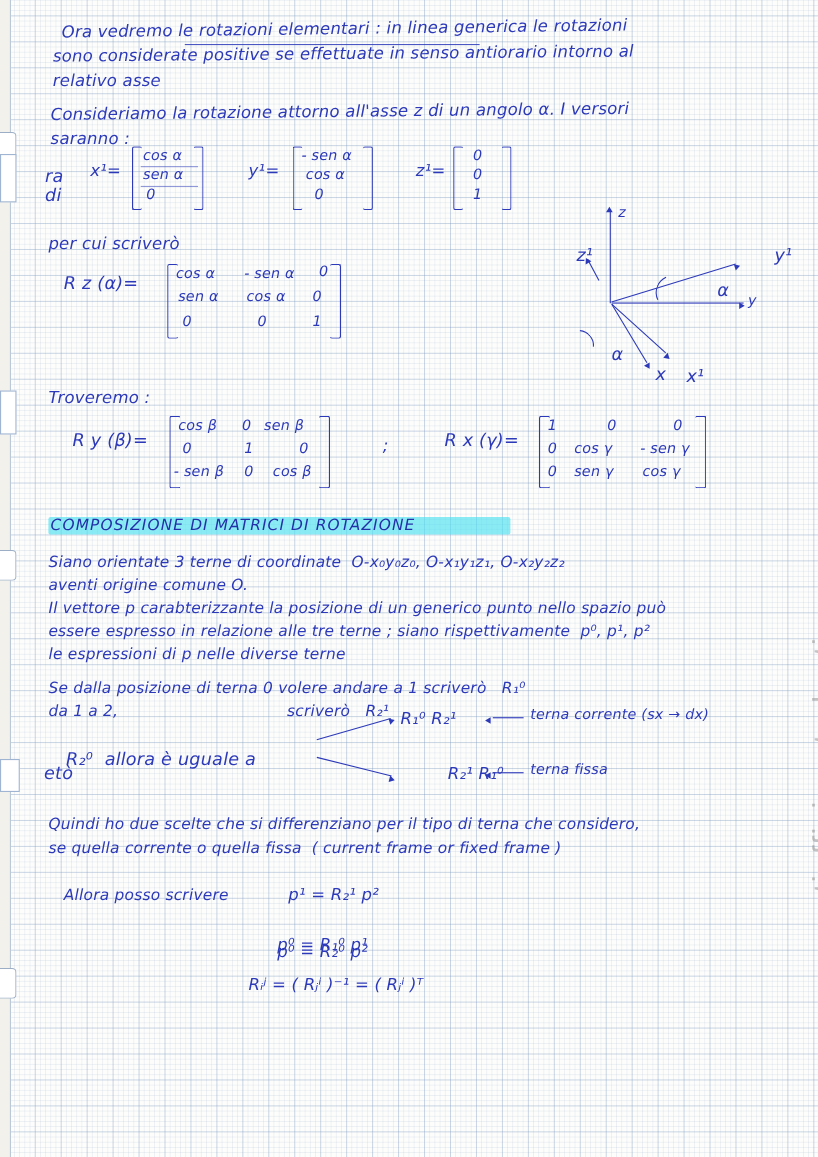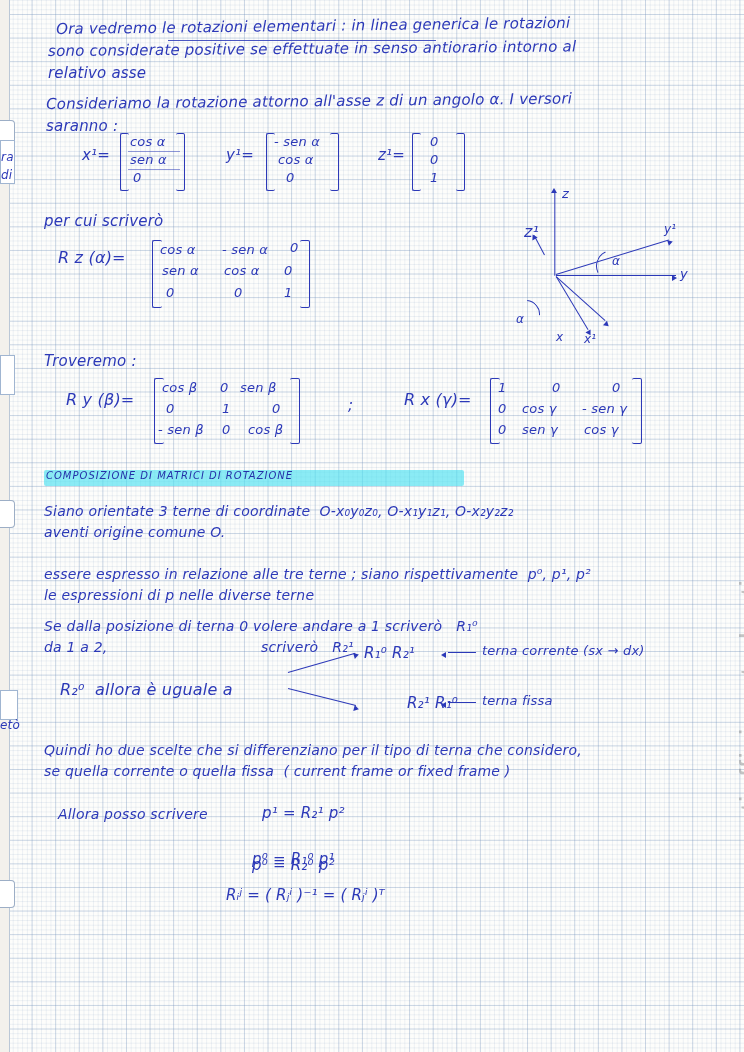--- a/index.html
+++ b/index.html
@@ -54,42 +54,42 @@
     font-family: "DejaVu Sans", sans-serif;
     font-style: italic;
     white-space: pre;
     letter-spacing: 0.2px;
     transform-origin: left top;
   }
   .sz13 { font-size: 13px; }
   .sz14 { font-size: 14px; }
   .sz15 { font-size: 15px; }
   .sz16 { font-size: 16px; }
-  .sz12 { font-size: 12px; }
+  .sz12 { font-size: 16px; margin-left: 40px; }
   .sz11 { font-size: 16px; }
 
   
   .ul {
     position: absolute;
     background: #2c39b8;
     height: 1.4px;
     opacity: 0.85;
   }
   .hl-cyan {
     position: absolute;
     background: #46e0f0;
     opacity: 0.62;
     border-radius: 2px;
   }
   .hl-title-text {
     position: absolute;
     color: #2430a8;
     font-family: "DejaVu Sans", sans-serif;
     font-style: italic;
-    font-size: 10px;
+    font-size: 14px;
     letter-spacing: 1px;
     white-space: pre;
   }
   
   .brk {
     position: absolute;
     border: 1.6px solid #2c39b8;
     border-radius: 2px;
   }
   .brk-l { border-right: none; }
@@ -148,21 +148,21 @@
   <div id="left-edge"></div>
   <div class="punch" style="top:120px"></div>
   <div class="punch" style="top:500px"></div>
   <div class="punch" style="top:880px"></div>
 
   <div class="stub" style="left:0px; top:140px; width:13px; height:42px;"></div>
   <div class="stub" style="left:0px; top:355px; width:13px; height:38px;"></div>
   <div class="stub" style="left:0px; top:690px; width:16px; height:28px;"></div>
   <div class="hw sz12" style="left:1px; top:150px;">ra</div>
   <div class="hw sz12" style="left:1px; top:168px;">di</div>
-  <div class="hw sz12" style="left:0px; top:718px;">etò</div>
+  <div class="hw sz12" style="left:0px; top:693px;">etò</div>
 
   <div class="hw sz15" style="left:56px; top:20px; transform:rotate(-0.7deg);">Ora vedremo le rotazioni elementari : in linea generica le rotazioni</div>
   <div class="ul" style="left:168px; top:40px; width:268px;"></div>
   <div class="hw sz15" style="left:48px; top:42px; transform:rotate(-0.5deg);">sono considerate positive se effettuate in senso antiorario intorno al</div>
   <div class="hw sz15" style="left:48px; top:64px;">relativo asse</div>
 
   <div class="hw sz15" style="left:46px; top:95px; transform:rotate(-0.6deg);">Consideriamo la rotazione attorno all'asse z di un angolo α. I versori</div>
   <div class="hw sz15" style="left:46px; top:117px;">saranno :</div>
 
   <div class="hw sz15" style="left:82px; top:146px;">x¹=</div>
@@ -262,20 +262,21 @@
   <div class="hw sz13" style="left:582px; top:401px;">- sen γ</div>
   <div class="hw sz13" style="left:498px; top:422px;">0</div>
   <div class="hw sz13" style="left:522px; top:422px;">sen γ</div>
   <div class="hw sz13" style="left:584px; top:422px;">cos γ</div>
 
   <div class="hl-cyan" style="left:44px; top:470px; width:420px; height:16px;"></div>
   <div class="hl-title-text" style="left:46px; top:470px;">COMPOSIZIONE DI MATRICI DI ROTAZIONE</div>
 
   <div class="hw sz14" style="left:44px; top:503px;">Siano orientate 3 terne di coordinate  O-x₀y₀z₀, O-x₁y₁z₁, O-x₂y₂z₂</div>
   <div class="hw sz14" style="left:44px; top:524px;">aventi origine comune O.</div>
+  <div class="hw sz14" style="left:44px; top:545px;">Il vettore p carabterizzante la posizione di un generico punto nello spazio può</div>
   <div class="hw sz14" style="left:44px; top:566px;">essere espresso in relazione alle tre terne ; siano rispettivamente  p⁰, p¹, p²</div>
   <div class="hw sz14" style="left:44px; top:587px;">le espressioni di p nelle diverse terne</div>
 
   <div class="hw sz14" style="left:44px; top:618px;">Se dalla posizione di terna 0 volere andare a 1 scriverò   R₁⁰</div>
   <div class="hw sz14" style="left:44px; top:639px;">da 1 a 2,                                 scriverò   R₂¹</div>
 
   <div class="hw sz16" style="left:60px; top:680px;">R₂⁰  allora è uguale a</div>
   <div class="ln" style="left:288px; top:672px; width:70px; transform:rotate(-16deg);"></div>
   <div class="arrow" style="left:354px; top:653px; transform:rotate(-16deg);"></div>
   <div class="ln" style="left:288px; top:688px; width:70px; transform:rotate(14deg);"></div>

